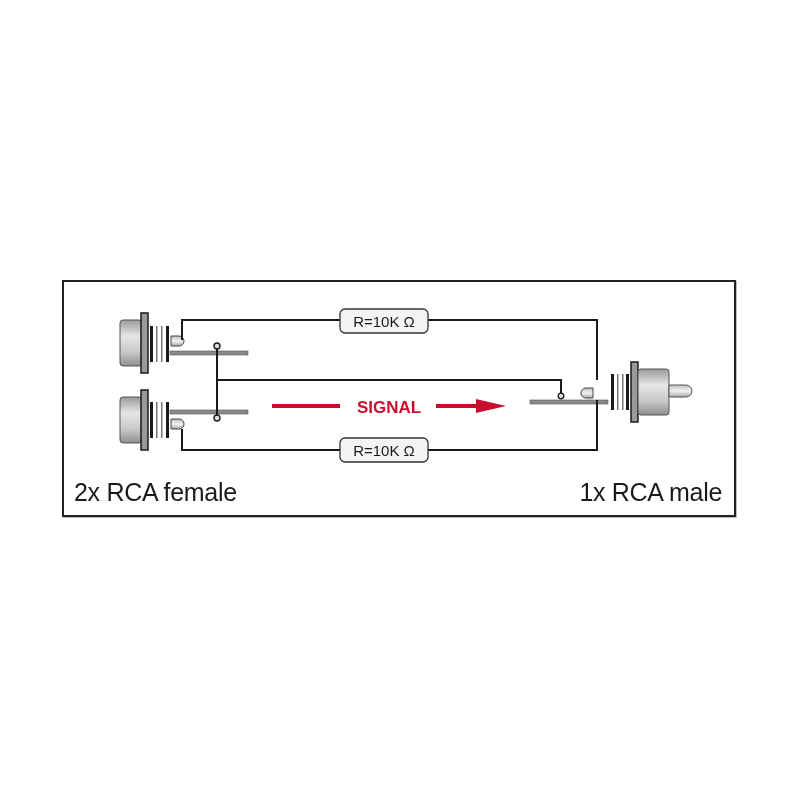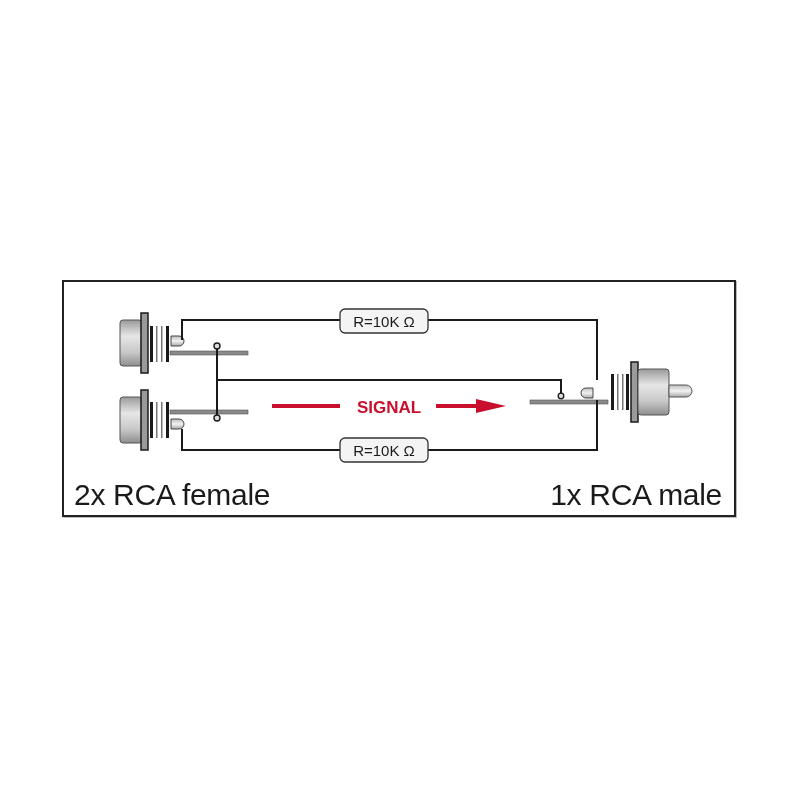--- a/index.html
+++ b/index.html
@@ -1,19 +1,19 @@
 <!DOCTYPE html>
 <html><head>
   <meta charset="utf-8">
   <style>
     html, body { margin: 0; padding: 0; background: #ffffff; }
     body { width: 800px; height: 800px; position: relative; overflow: hidden; font-family: "Liberation Sans", sans-serif; }
     .diagram-frame { position: absolute; left: 62px; top: 280px; width: 674px; height: 237px; border: 2px solid #222; box-sizing: border-box; background: #fff; box-shadow: 1px 1px 0 #bbb; }
     svg.schematic { position: absolute; left: 0; top: 0; width: 800px; height: 800px; }
-    .label { position: absolute; font-size: 30px; color: #1a1a1a; letter-spacing: -0.3px; white-space: nowrap; }
+    .label { position: absolute; font-size: 25px; color: #1a1a1a; letter-spacing: -0.3px; white-space: nowrap; }
     .label-left { left: 74px; top: 478px; }
     .label-right { right: 78px; top: 478px; }
     .res-text { font-family: "Liberation Sans", sans-serif; font-size: 15px; fill: #1a1a1a; }
     .signal-text { font-family: "Liberation Sans", sans-serif; font-size: 17px; font-weight: bold; }
   </style>
 </head>
 <body>
 
 <div class="diagram-frame"></div>
 

